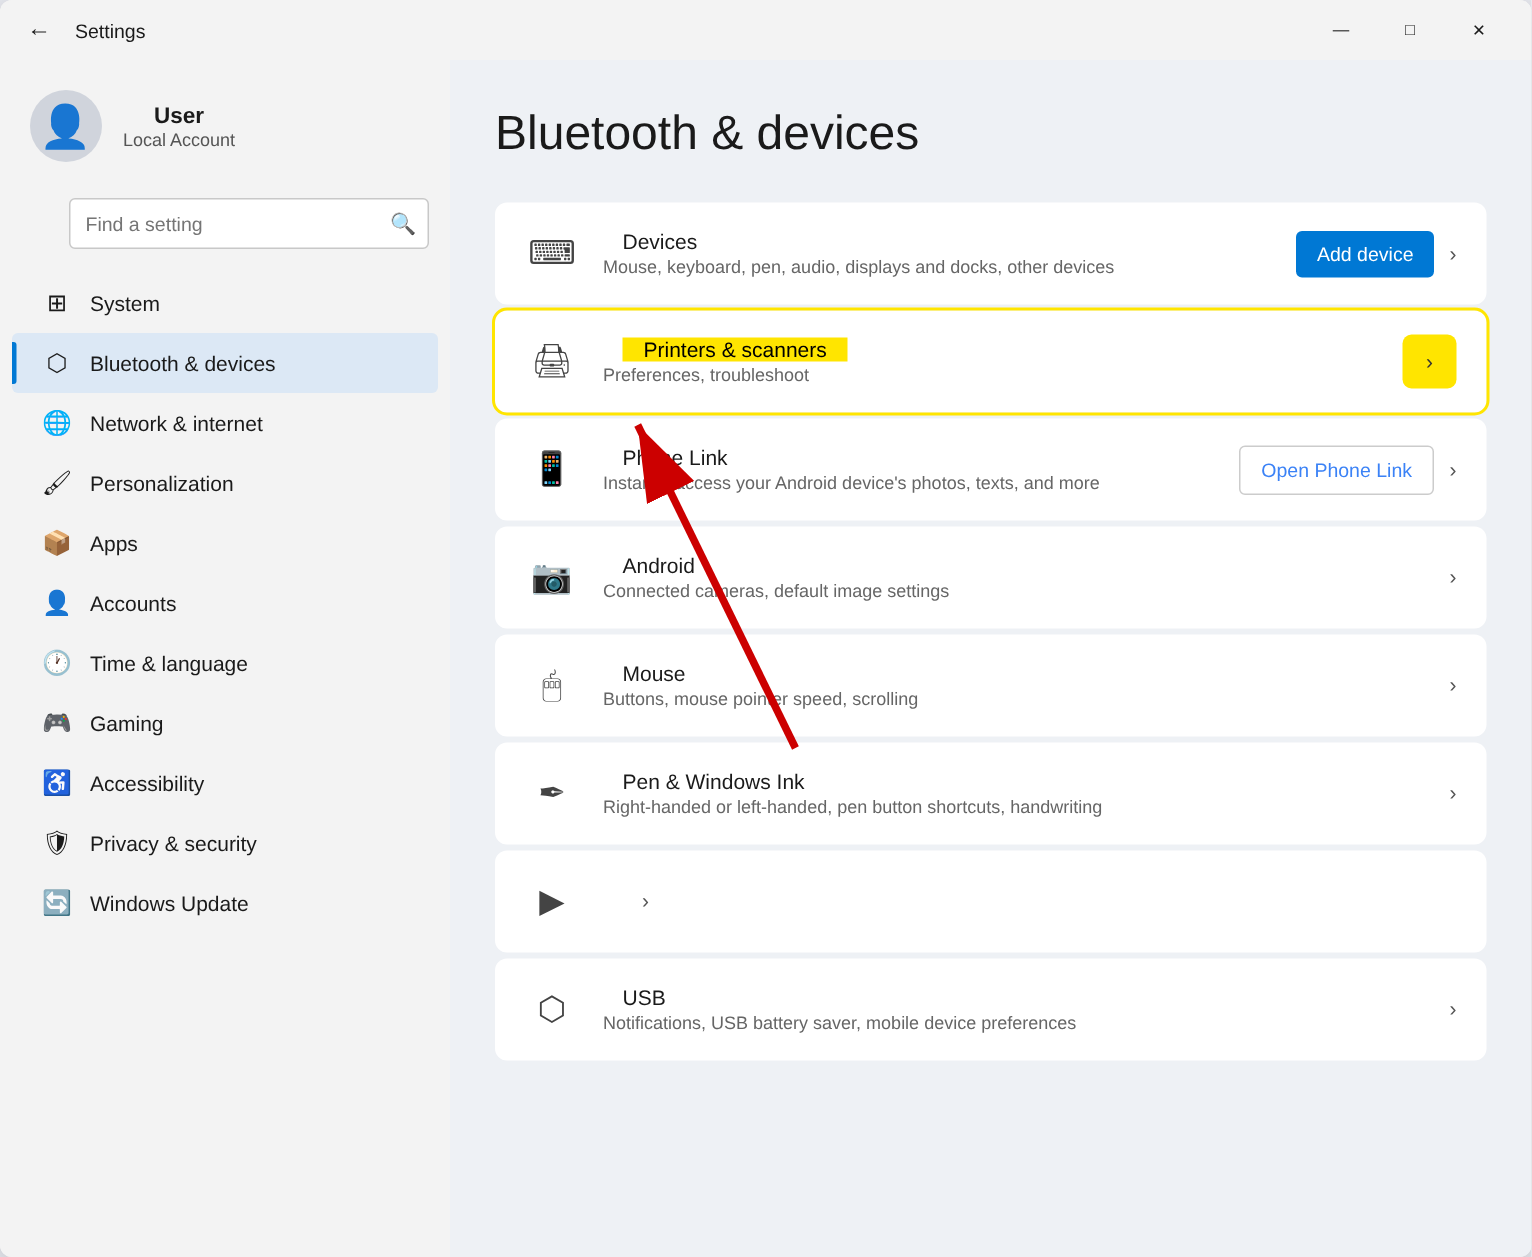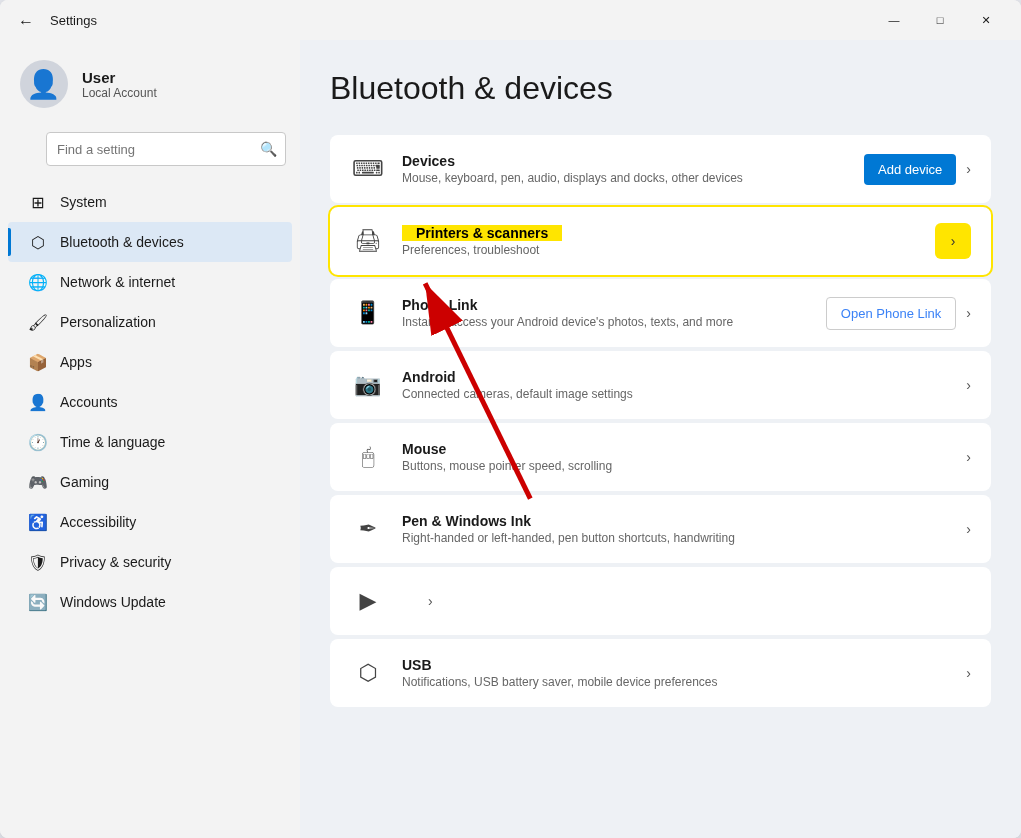--- a/index.html
+++ b/index.html
@@ -109,20 +109,21 @@
       color: #666;
     }
     .user-info {
       display: flex;
       flex-direction: column;
     }
     .user-name {
       font-size: 15px;
       font-weight: 600;
       color: #1a1a1a;
+      text-align: center;
     }
     .user-type {
       font-size: 12px;
       color: #555;
     }
     .search-box {
       margin: 0 14px 16px 14px;
       position: relative;
       padding-left: 32px;
     }
@@ -226,22 +227,23 @@
       margin-right: 16px;
       flex-shrink: 0;
     }
     .card-text {
       flex: 1;
       display: flex;
       flex-direction: column;
     }
     .card-title {
       font-size: 14px;
-      font-weight: 700;
-      color: #1a1a1a;
+      font-weight: 400;
+      color: #1a1a1a;
+      margin-left: 13px;
     }
     .card-desc {
       font-size: 12px;
       color: #666;
       margin-top: 2px;
     }
     .card-action {
       margin-left: 16px;
       flex-shrink: 0;
     }

